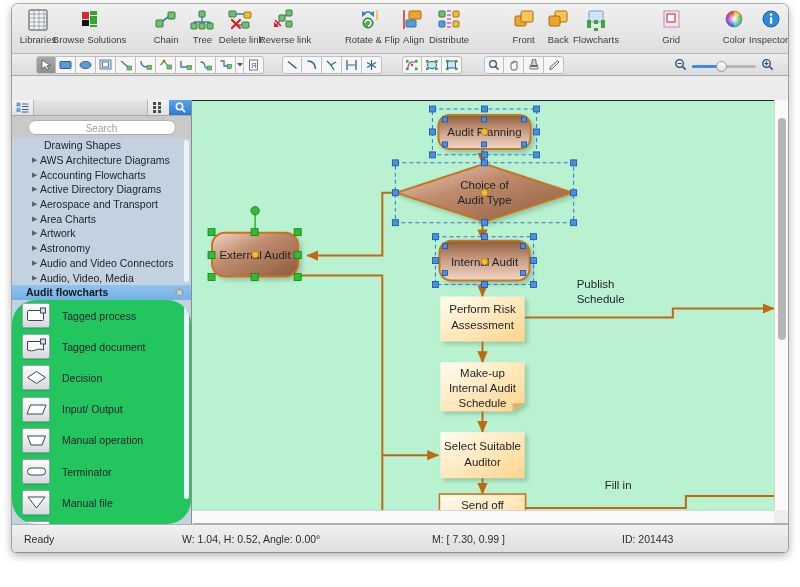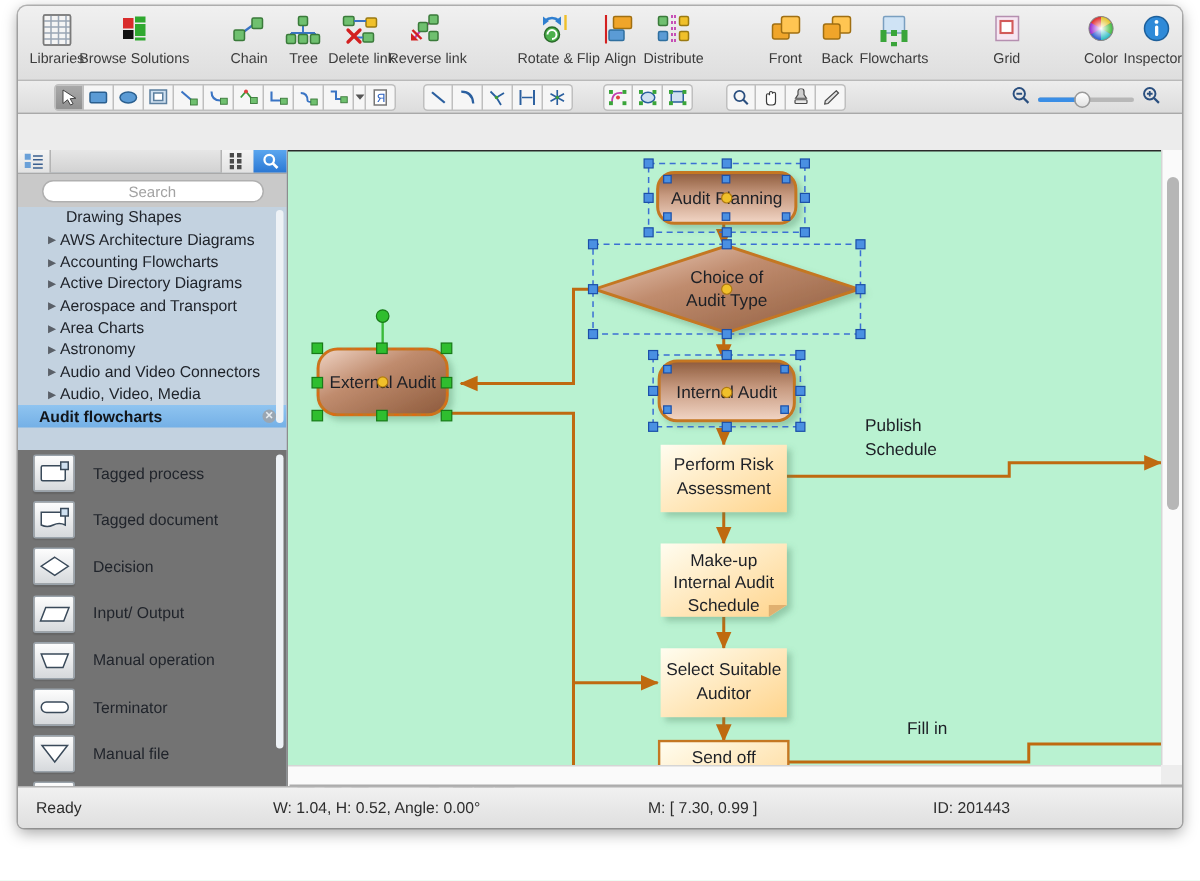--- a/index.html
+++ b/index.html
@@ -99,21 +99,21 @@
   .lib-list{ background:#c3d2e0; overflow:hidden; position:relative; }
   .lib-item{ height:14.7px; display:flex; align-items:center; padding-left:20px; font-size:10.5px;
      color:#20242b; white-space:nowrap;}
   .lib-item .tri{ width:8px; font-size:7px; color:#5a6068; }
   .lib-item.noarrow{ padding-left:32px; }
   .lib-item.sel{ background:linear-gradient(#8fc4f0,#74b0e6); padding-left:14px; font-weight:bold; color:#12161b;
      position:relative;}
   .closeic{position:absolute;right:7px;top:3px;width:9px;height:9px;border-radius:50%;
      background:#9aa6b2;color:#e8edf2;font-size:7px;line-height:9px;text-align:center;}
   .lib-scroll{position:absolute;right:2px;top:2px;width:5px;height:142px;border-radius:3px;background:#eef2f6;}
-  .shapes{ flex:1; background:#737373; overflow:hidden; position:relative;}
+  .shapes{ flex:1; background:#22c55e; overflow:hidden; position:relative;border-radius:24px;}
   .shape-row{ height:31.2px; display:flex; align-items:center; padding-left:10px; gap:12px;}
   .shape-box{ width:28px;height:25px;border:1px solid #9aa3ab;border-radius:2px;
      background:linear-gradient(#fdfdfd,#d6d9dc); display:flex;align-items:center;justify-content:center;
      position:relative; box-shadow:0 1px 1px rgba(0,0,0,.12);}
   .shape-lbl{font-size:10.5px;color:#20242b;}
   .sh-scroll{position:absolute;right:2px;top:3px;width:5px;height:196px;border-radius:3px;background:#eef2f6;}
 
   
   .canvas-area{ flex:1; position:relative; background:#b9f2d1; overflow:hidden;}
   .canvas{ position:absolute; left:0; top:0; right:14px; bottom:14px; background:#b9f2d1;
@@ -663,20 +663,24 @@
           <span class="tri">▶</span>
           <span>Active Directory Diagrams</span>
           </div>
         <div class="lib-item">
           <span class="tri">▶</span>
           <span>Aerospace and Transport</span>
           </div>
         <div class="lib-item">
           <span class="tri">▶</span>
           <span>Area Charts</span>
+          </div>
+        <div class="lib-item">
+          <span class="tri">▶</span>
+          <span>Artwork</span>
           </div>
         <div class="lib-item">
           <span class="tri">▶</span>
           <span>Astronomy</span>
           </div>
         <div class="lib-item">
           <span class="tri">▶</span>
           <span>Audio and Video Connectors</span>
           </div>
         <div class="lib-item">

